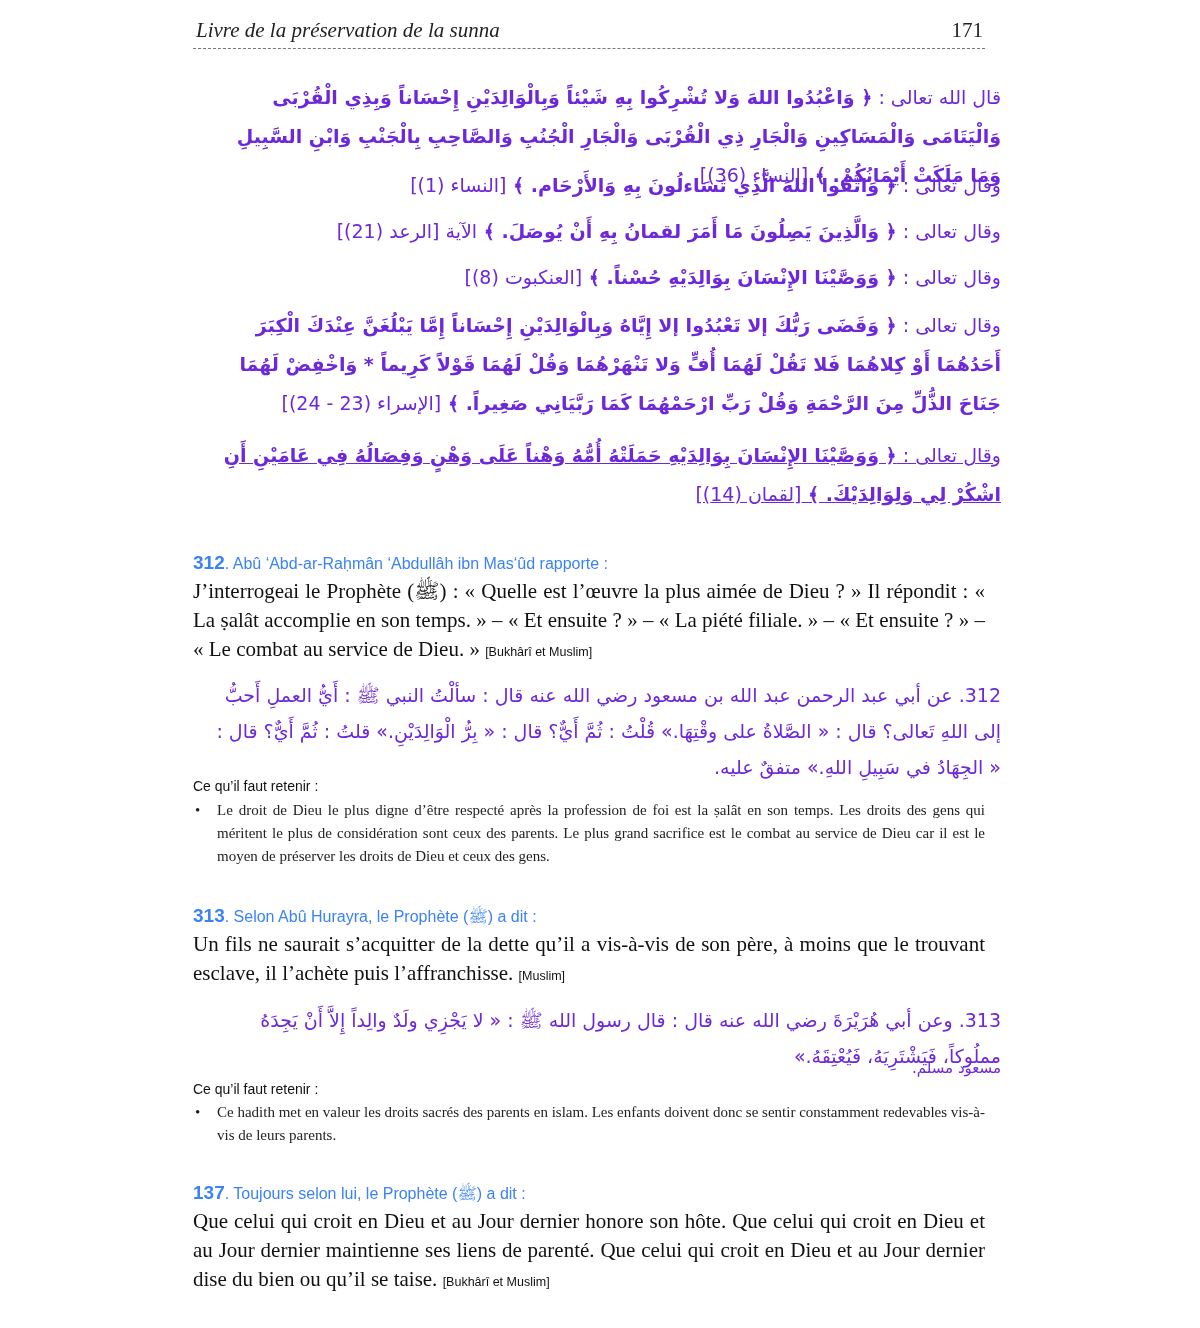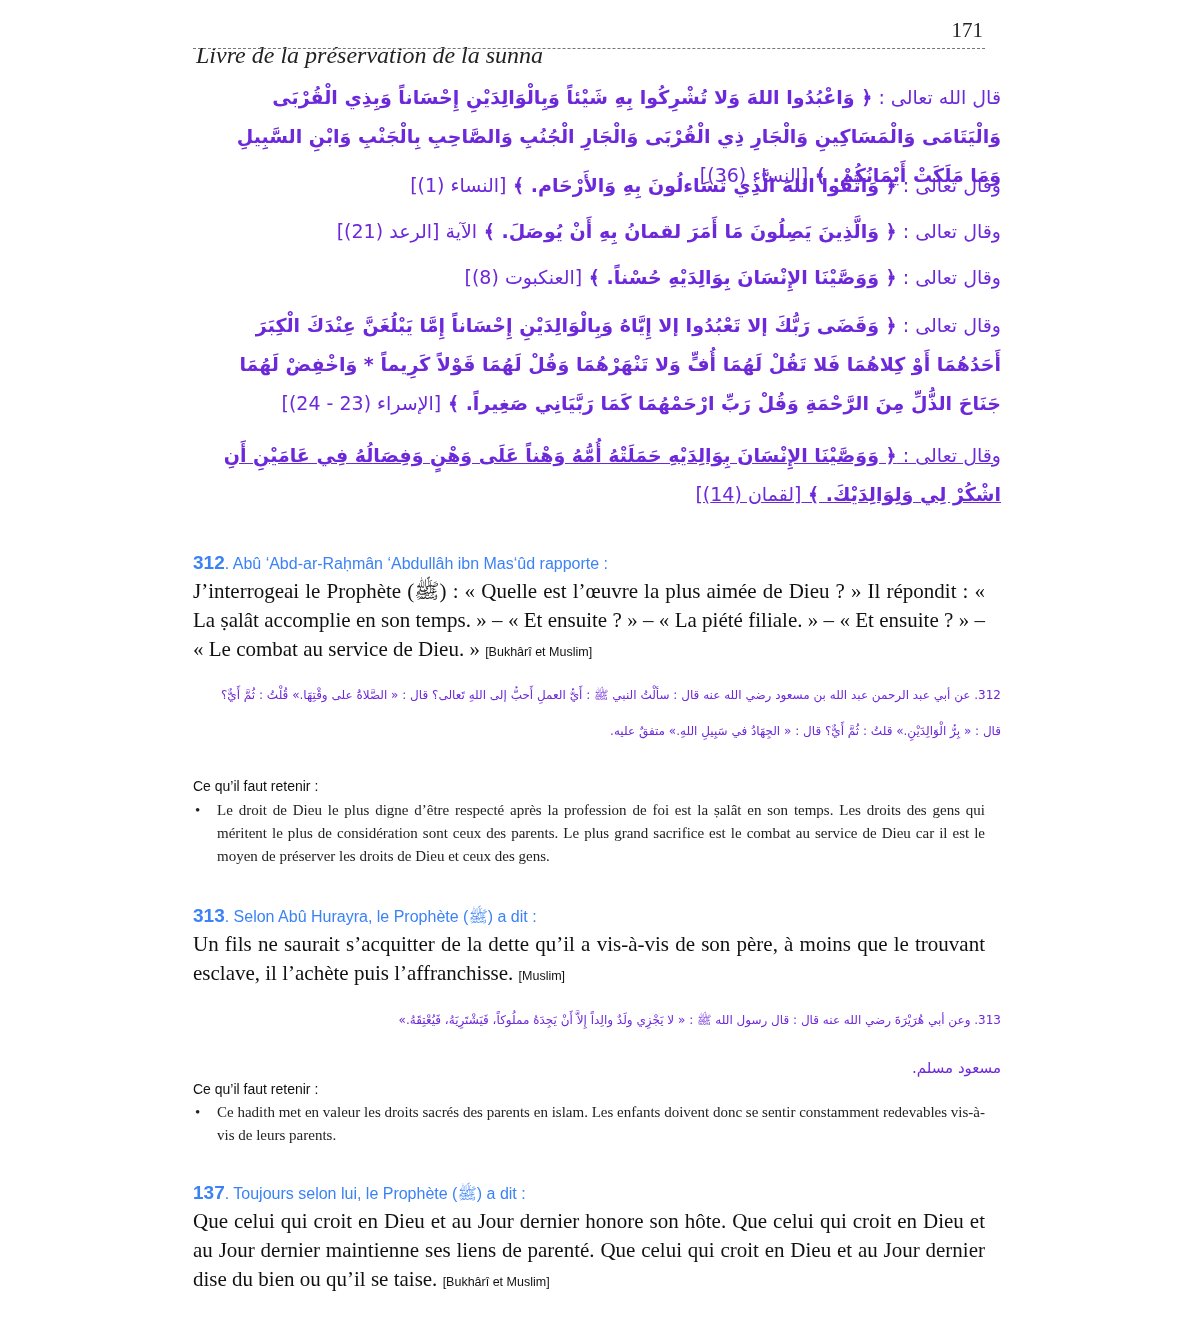--- a/index.html
+++ b/index.html
@@ -1,33 +1,33 @@
 <!DOCTYPE html>
 <html><head>
 <meta charset="utf-8">
 <style>
   html, body { margin: 0; padding: 0; background: #ffffff; }
   body { width: 1200px; height: 1328px; position: relative; overflow: hidden; color: #1a1a1a; }
   .page { position: absolute; left: 193px; top: 0; width: 792px; }
 
   .running-header { position: absolute; top: 14px; left: 0; width: 792px; height: 34px; }
-  .rh-title { position: absolute; left: 3px; top: 4px; font-family: "Liberation Serif", serif; font-style: italic; font-size: 24px; color: #222; margin-top: 24px; }
+  .rh-title { position: absolute; left: 3px; top: 4px; font-family: "Liberation Serif", serif; font-style: italic; font-size: 21px; color: #222; }
   .rh-page { position: absolute; right: 2px; top: 4px; font-family: "Liberation Serif", serif; font-size: 21px; color: #222; }
   .rh-rule { position: absolute; left: 0; right: 0; top: 34px; border-top: 1px dashed #777; }
 
   .ar { direction: rtl; text-align: right; font-family: "DejaVu Sans", sans-serif; color: #6d28d9; unicode-bidi: embed; margin-left: 16px; }
   .ar.verse { position: absolute; left: 0; width: 792px; font-size: 19px; line-height: 39px; font-weight: bold; }
   .ar .lead { font-weight: normal; }
   .ar .ref { font-weight: normal; }
 
   .hadith-head { position: absolute; left: 0; font-family: "Liberation Sans", sans-serif; font-size: 16px; color: #3b82f6; }
   .hadith-head .num { font-weight: bold; font-size: 19px; }
   .fr-body { position: absolute; left: 0; width: 792px; font-family: "Liberation Serif", serif; font-size: 21px; line-height: 29px; text-align: justify; color: #111; }
   .src { font-family: "Liberation Sans", sans-serif; font-size: 12.5px; }
-  .ar.hadith { position: absolute; left: 0; width: 792px; font-size: 12px; line-height: 36px; }
+  .ar.hadith { position: absolute; left: 0; width: 792px; font-size: 19px; line-height: 36px; }
 
   .retain-label { position: absolute; left: 0; font-family: "Liberation Sans", sans-serif; font-size: 14px; color: #111; }
   .retain-body { position: absolute; left: 0; width: 792px; font-family: "Liberation Serif", serif; font-size: 15px; line-height: 23px; color: #222; }
   .retain-body .bullet { position: absolute; left: 2px; top: 0; }
   .retain-body .txt { display: block; margin-left: 24px; text-align: justify; }
 </style>
 </head>
 <body>
 
 <div class="page">

